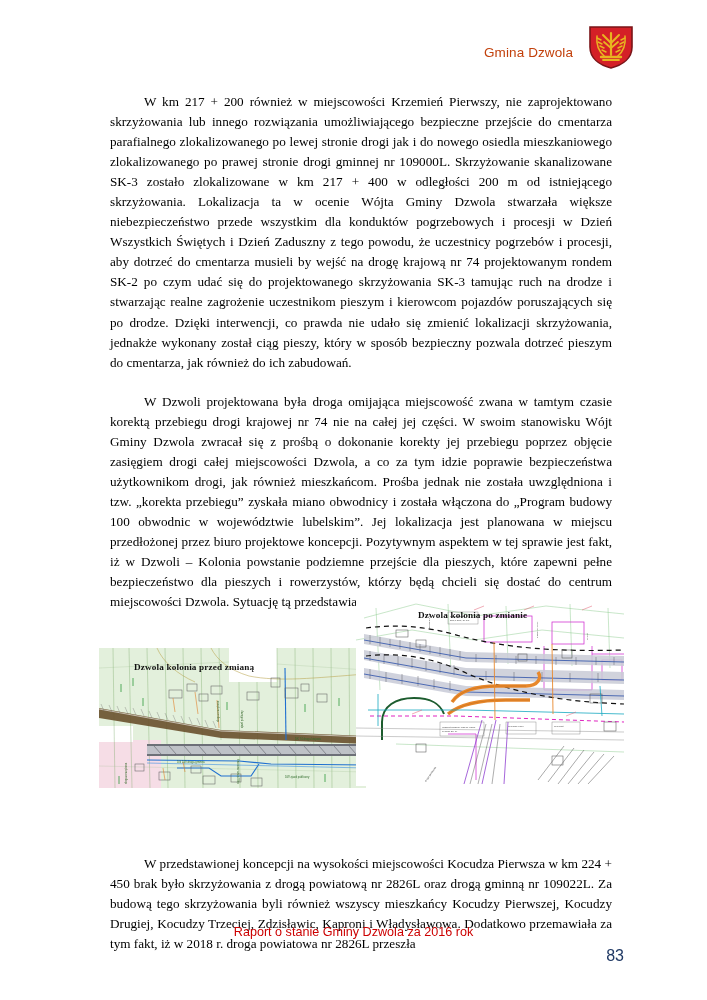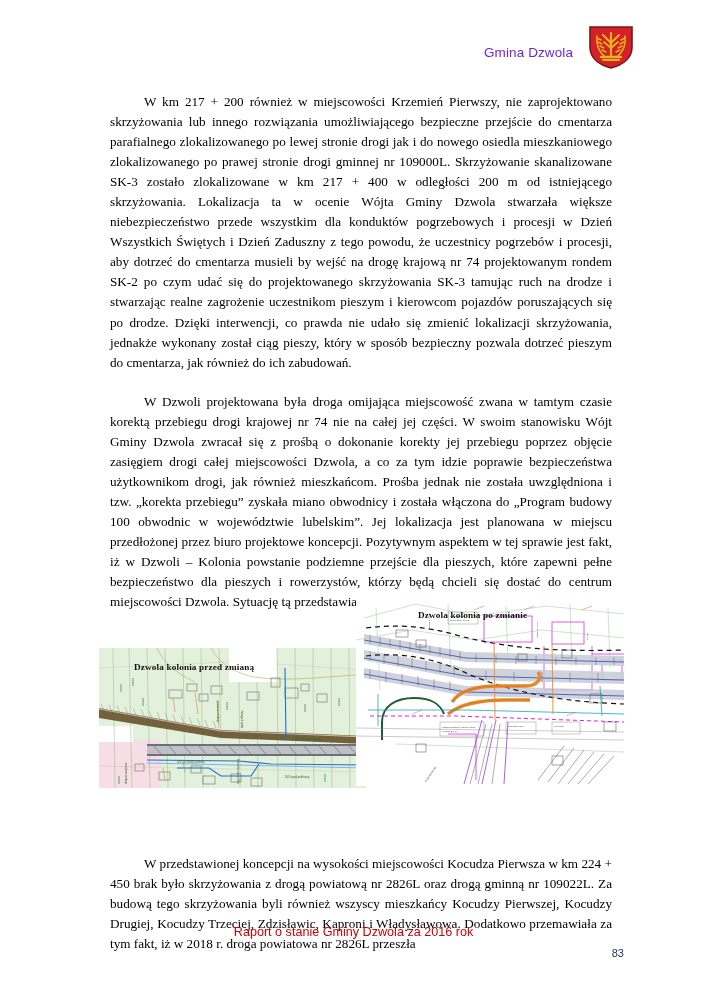--- a/index.html
+++ b/index.html
@@ -23,21 +23,21 @@
     top: 0;
     width: 707px;
     height: 78px;
   }
   #header-title {
     position: absolute;
     right: 134px;
     top: 45px;
     font-family: "Liberation Sans", "DejaVu Sans", sans-serif;
     font-size: 13.5px;
-    color: #6d28d9;
+    color: #c2410c;
     letter-spacing: 0.1px;
     white-space: nowrap;
     margin-left: 7px;
   }
   #coat-of-arms {
     position: absolute;
     left: 588px;
     top: 25px;
     width: 46px;
     height: 44px;
@@ -120,21 +120,21 @@
     text-align: center;
     font-family: "Liberation Sans", "DejaVu Sans", sans-serif;
     font-size: 12.6px;
     color: #cc0000;
   }
   #footer-page-number {
     position: absolute;
     right: 83px;
     top: 22px;
     font-family: "Liberation Sans", "DejaVu Sans", sans-serif;
-    font-size: 11px;
+    font-size: 16px;
     color: #1f3864;
   }
 </style>
 </head>
 <body>
 
 <div id="page-header">
   <div id="header-title">Gmina Dzwola</div>
 
   <div id="coat-of-arms">

